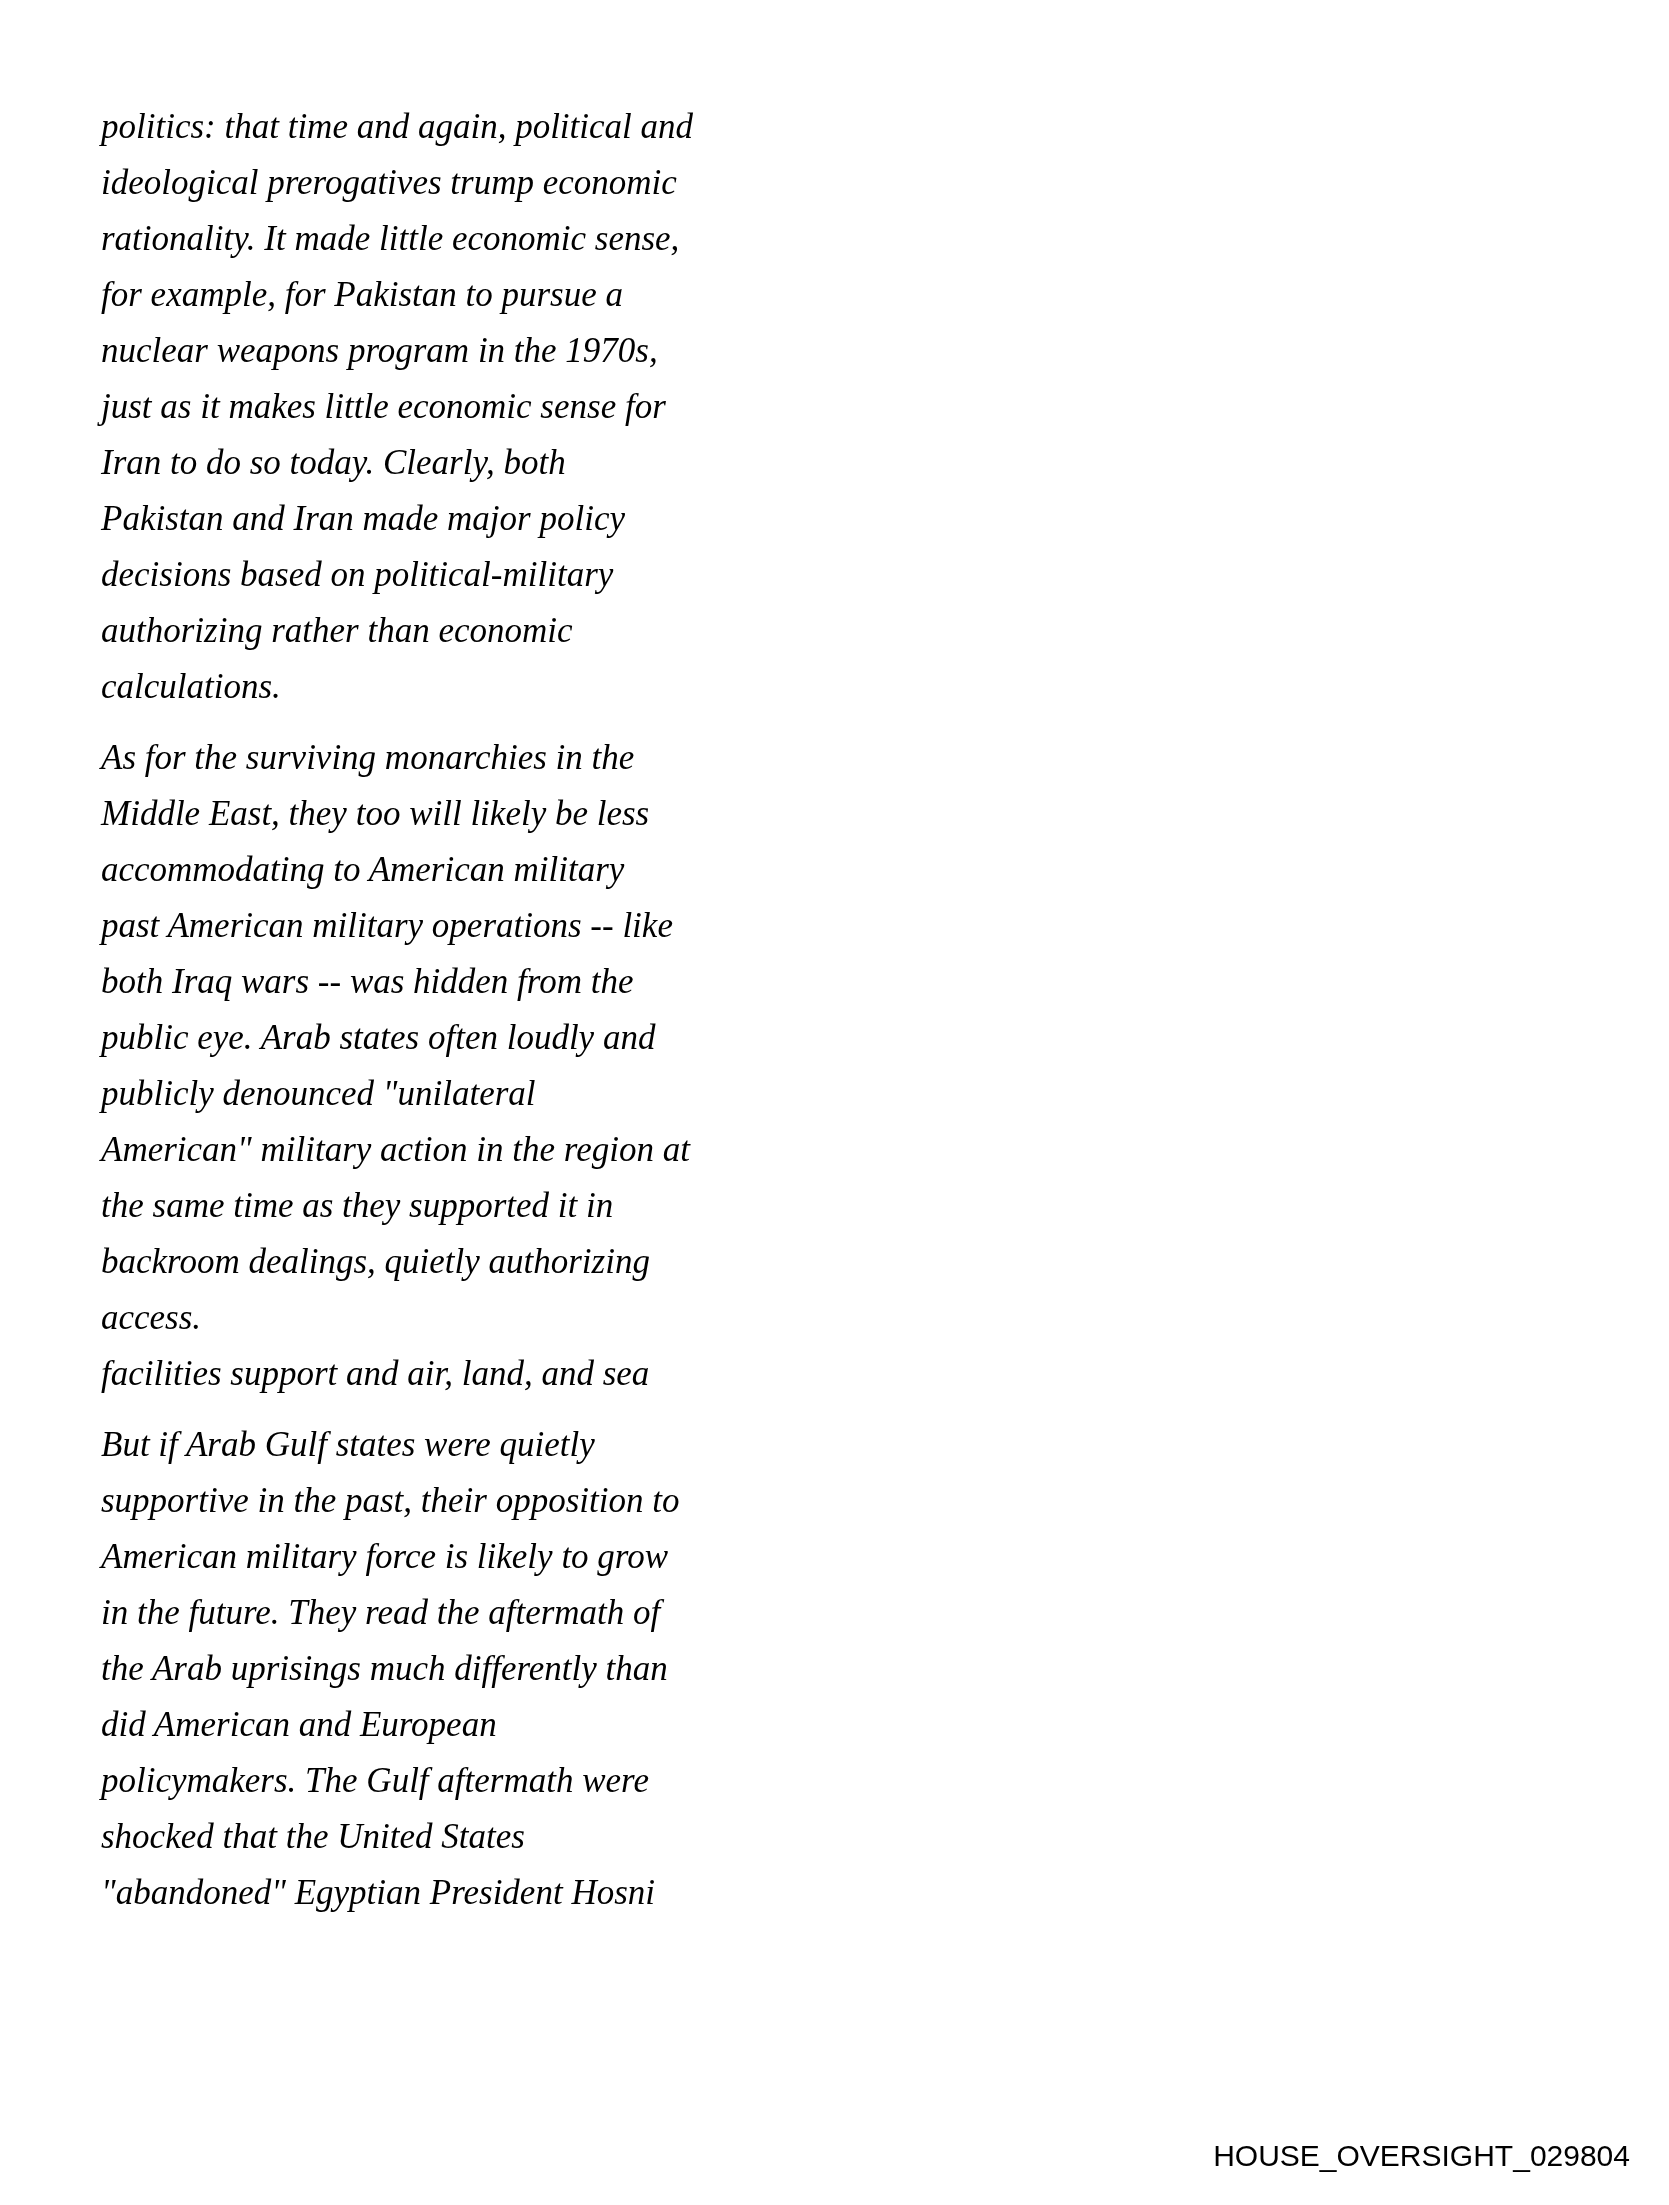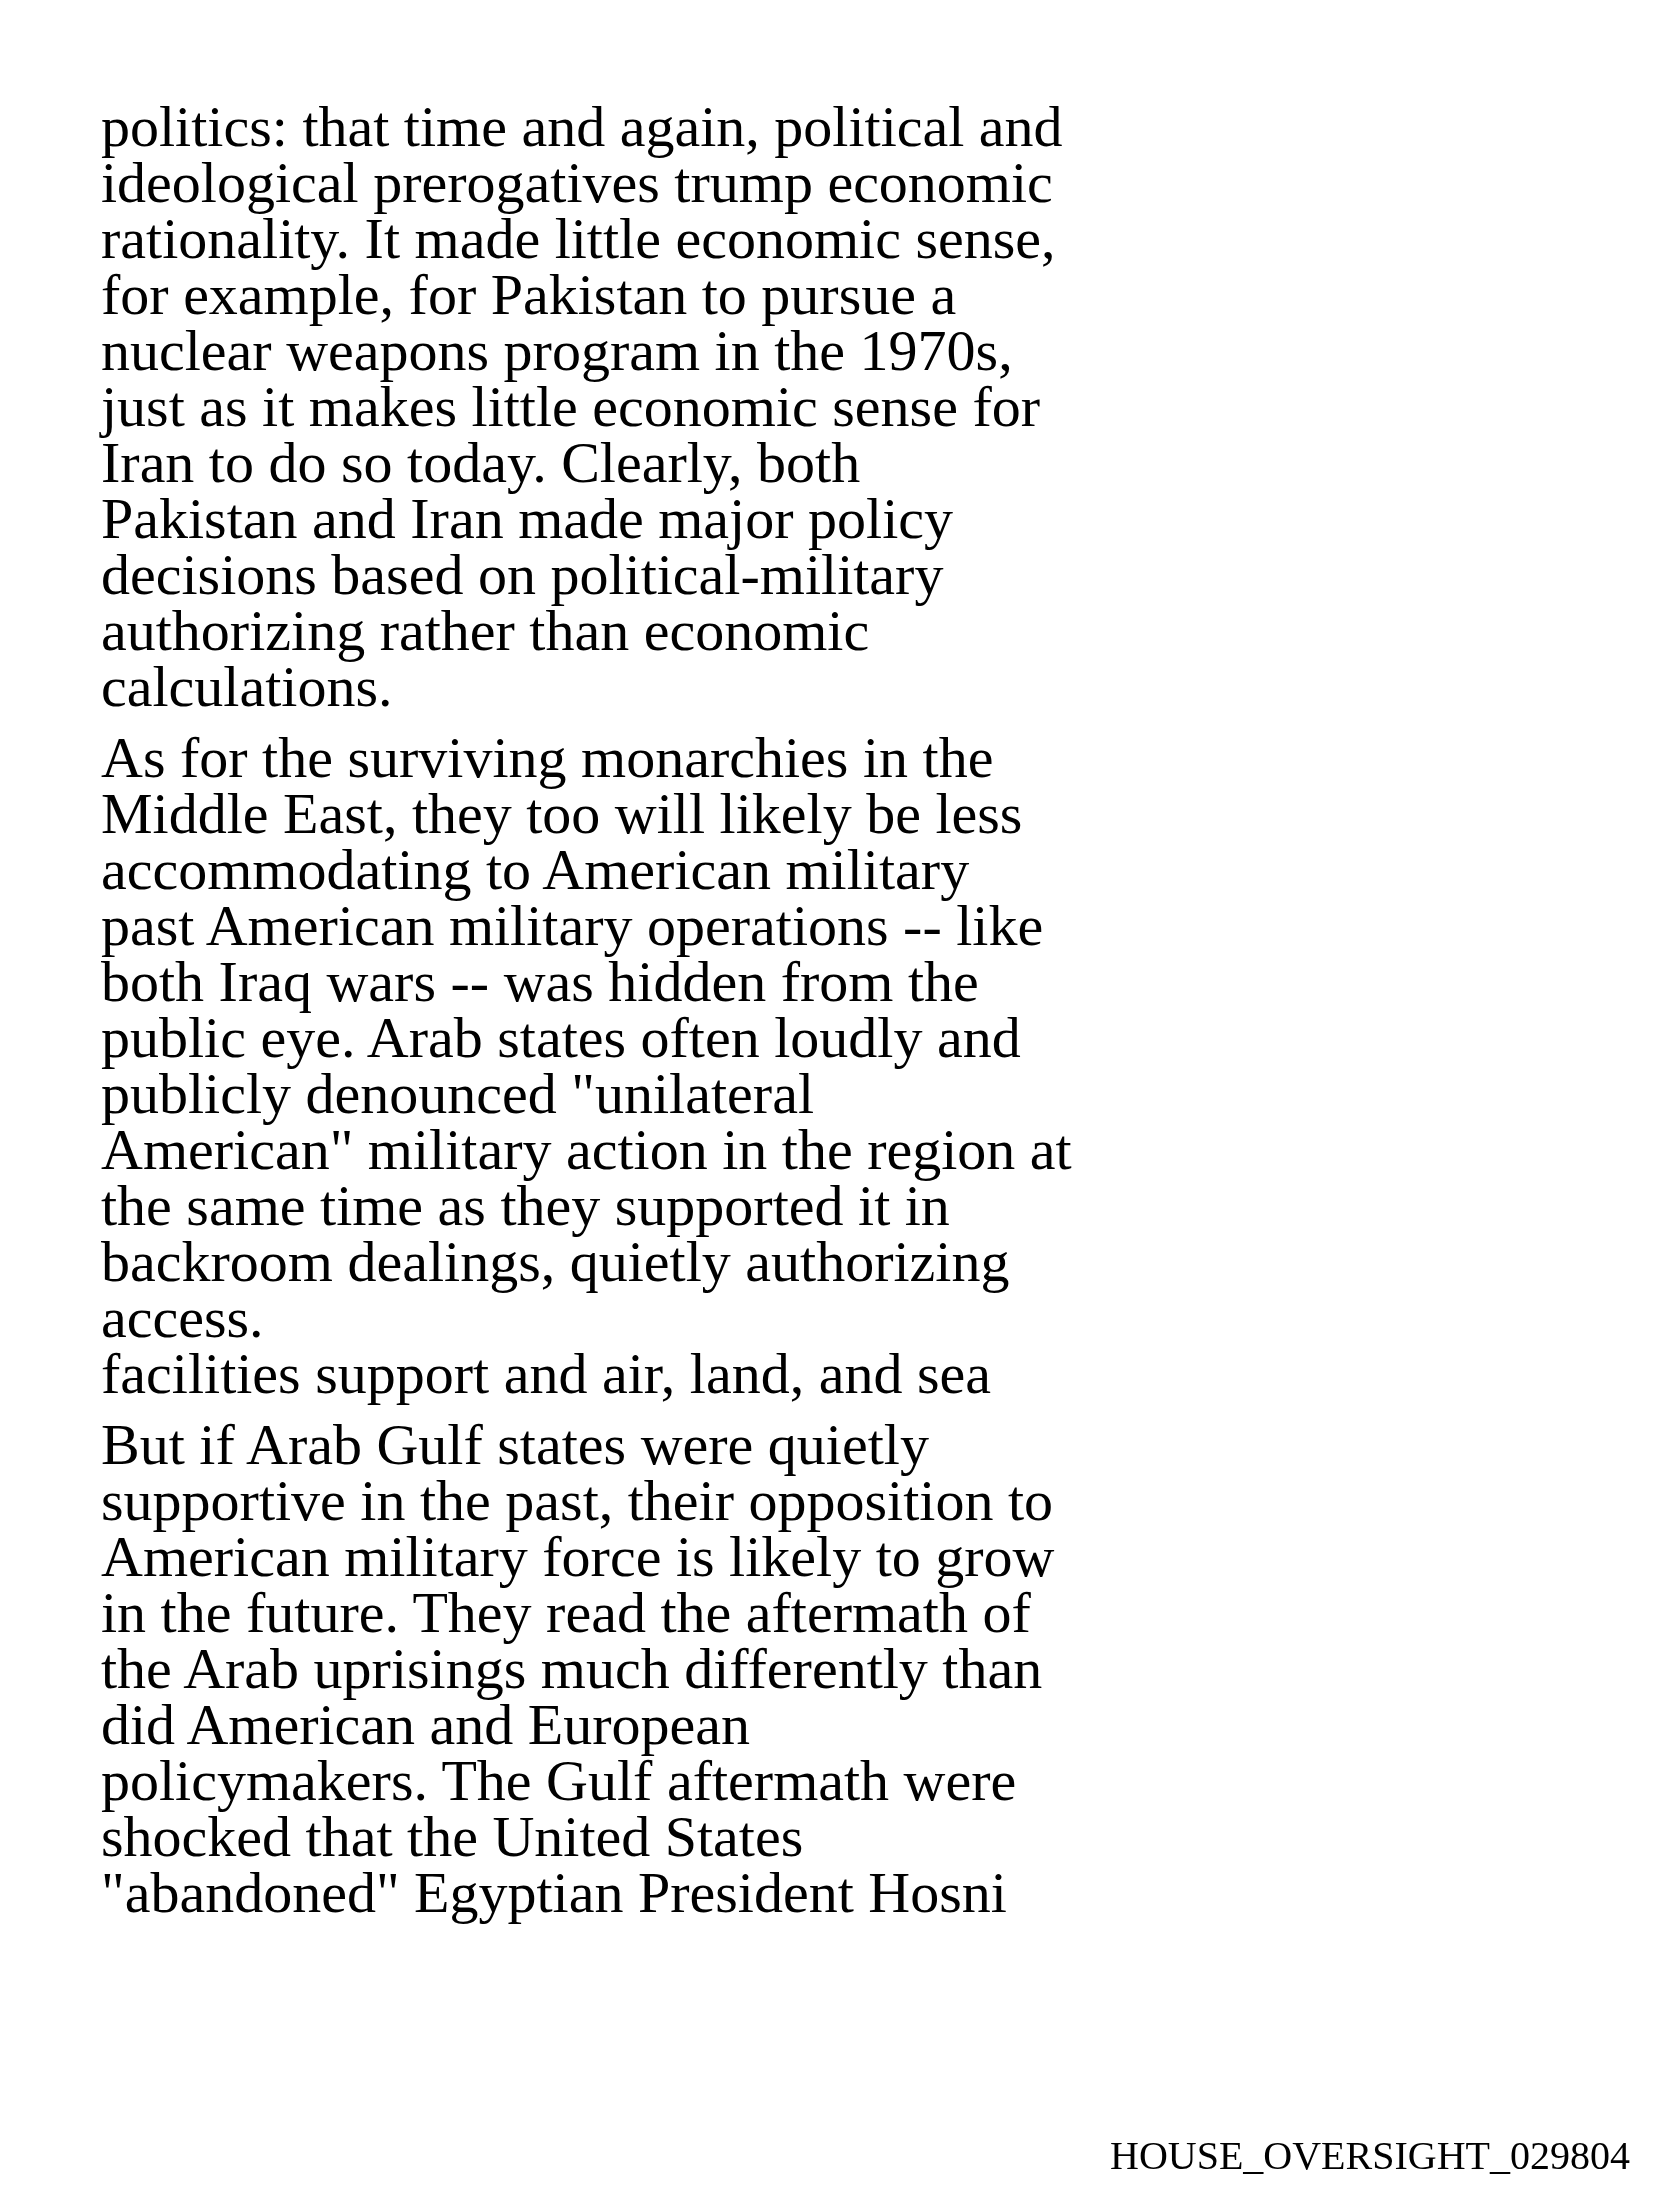--- a/index.html
+++ b/index.html
@@ -21,37 +21,38 @@
       width: 1669px;
       height: 2205px;
       background: #ffffff;
     }
     .body-text {
       position: absolute;
       left: 101px;
       top: 99px;
       width: 825px;
       font-family: "Liberation Serif", "DejaVu Serif", serif;
-      font-size: 58px;
+      font-size: 35px;
       line-height: 56px;
       color: #000000;
+      font-style: italic;
     }
     .para {
       margin: 0 0 15px 0;
     }
     .line {
       display: block;
       white-space: nowrap;
     }
     .footer-id {
       position: absolute;
       right: 39px;
       top: 2139px;
-      font-family: Liberation Serif, serif;
-      font-size: 40px;
+      font-family: Liberation Sans, sans-serif;
+      font-size: 30px;
       line-height: 34px;
       color: #000000;
       white-space: nowrap;
     }
   </style>
 </head>
 <body>
 
 <div class="page">
   <div class="body-text">

